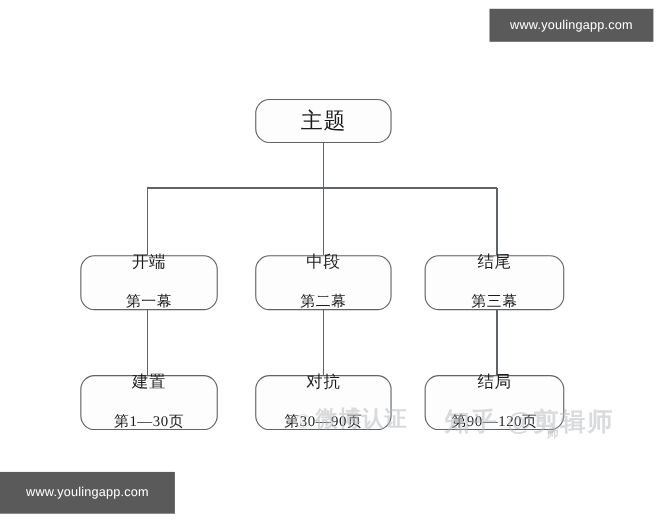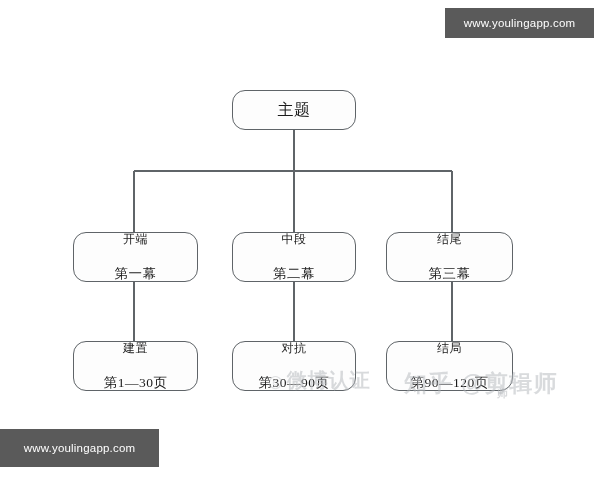--- a/index.html
+++ b/index.html
@@ -46,25 +46,25 @@
     letter-spacing: 0.5px;
     z-index: 3;
   }
   .node .line1,
   .node .line2 {
     display: block;
     text-align: center;
     white-space: nowrap;
   }
   .node.single .line1 {
-    font-size: 16px;
+    font-size: 20px;
     line-height: 16px;
   }
   .node.dual .line1 {
-    font-size: 12px;
+    font-size: 15px;
     line-height: 17px;
   }
   .node.dual .line2 {
     font-size: 13.5px;
     line-height: 18px;
     margin-top: 17px;
   }
 
   
   #node-root {

